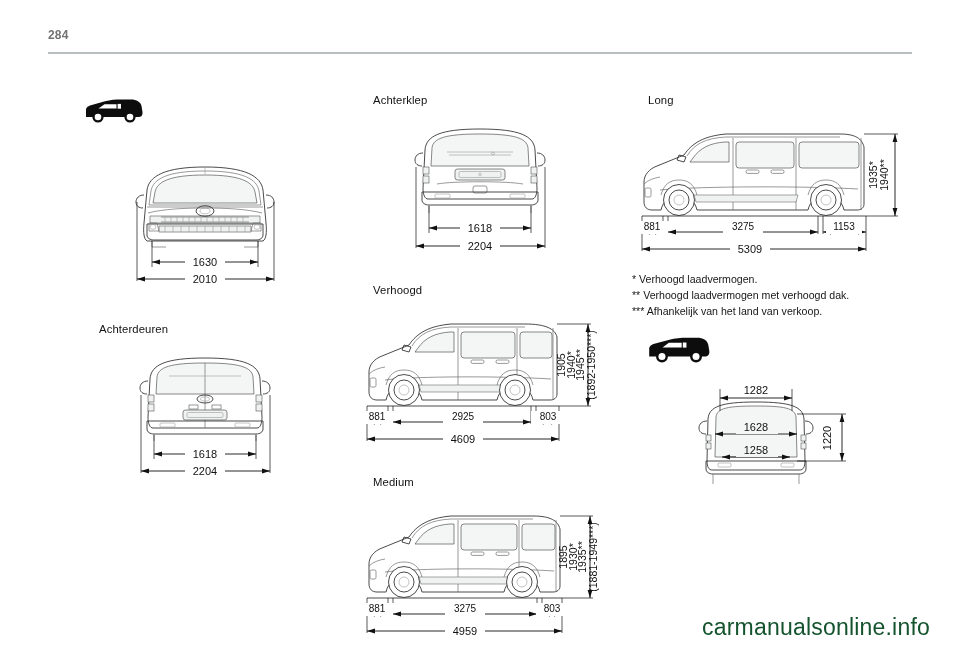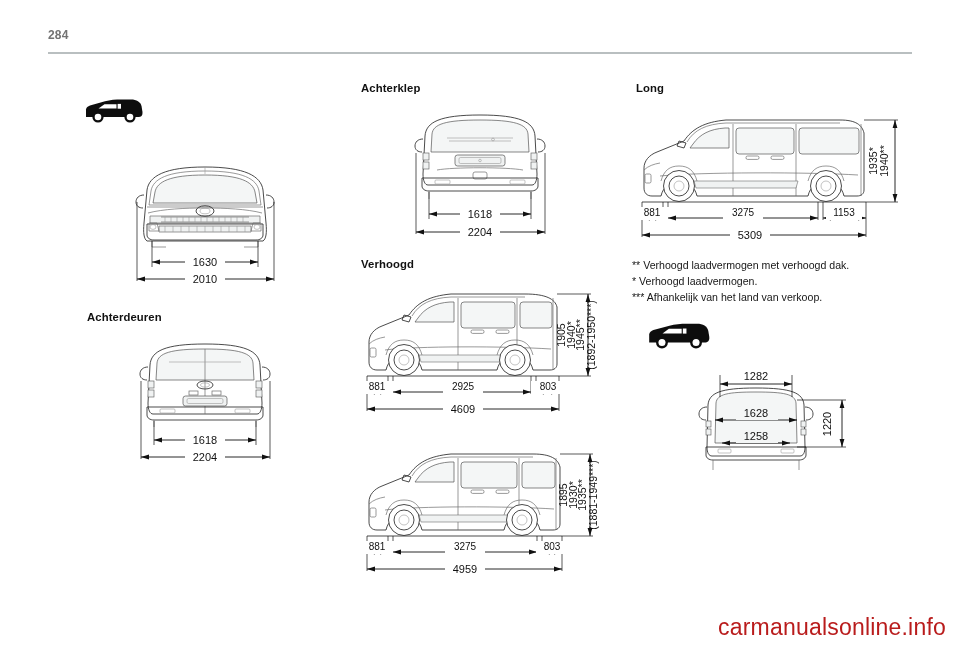--- a/index.html
+++ b/index.html
@@ -27,21 +27,21 @@
   .col3{left:632px;width:282px;}
 
   h1.title{
     margin:0 0 11px 0;font-size:21px;font-weight:normal;
     color:#5d6f6d;letter-spacing:.2px;line-height:1.15;
   }
   p.lede{
     margin:0;font-size:11.2px;line-height:1.38;color:#161616;
   }
   h2.sec{
-    margin:4px;font-size:11.3px;font-weight:bold;color:#111;letter-spacing:.1px;
+    margin:16px;font-size:11.3px;font-weight:normal;color:#111;letter-spacing:.1px;
   }
   .foot{font-size:10.6px;line-height:1.52;color:#161616;margin:0;}
 
   
   .van-glyph{display:block;}
 
   
   .fig{position:relative;}
   .fig svg{display:block;overflow:visible;}
 
@@ -58,22 +58,22 @@
   .ln-lt{fill:none;stroke:#6d6d6d;stroke-width:.7;}
   .ln-xlt{fill:none;stroke:#9a9a9a;stroke-width:.6;}
   .dim{fill:none;stroke:#111;stroke-width:.9;}
   .ext{fill:none;stroke:#111;stroke-width:.7;}
   .glass{fill:#f4f6f6;}
   .shade{fill:#f0f2f2;}
   .tire{fill:#ffffff;}
 
   
   .watermark{
-    position:absolute;right:14px;bottom:8px;
-    font-size:23px;color:#b91c1c;letter-spacing:.2px;
+    position:absolute;right:30px;bottom:8px;
+    font-size:23px;color:#14532d;letter-spacing:.2px;
     font-family:"Liberation Sans", sans-serif;
   }
 </style>
 </head>
 <body>
 
 <div class="page">
 
   <div class="page-num">284</div>
   <div class="header-rule"></div>
@@ -338,20 +338,21 @@
           <line class="dim" x1="12" y1="127" x2="204" y2="127"></line>
           <path d="M12 127 L20 124.6 L20 129.4 Z" fill="#111"></path>
           <path d="M204 127 L196 124.6 L196 129.4 Z" fill="#111"></path>
           <rect x="88" y="117" width="40" height="14" fill="#fff"></rect>
           <text class="dimtext" x="108" y="131" text-anchor="middle">4609</text>
         </g>
       </svg>
     </div>
 
     <div style="height:13px"></div>
+    <h2 class="sec">Medium</h2>
 
     <div class="fig" style="margin-top:12px;margin-left:-2px;">
       <svg width="264" height="135" viewBox="0 0 264 135">
         <path class="ln" d="M14 78 L14 60 C14 53 19 47 27 44 L54 33 C62 21 74 14 96 12 L178 12 C196 12 203 17 205 25 L205 82 C205 86 202 88 198 88 L185 88 C183 79 176 73 167 73 C158 73 151 79 149 88 L67 88 C65 79 58 73 49 73 C40 73 33 79 31 88 L22 88 C17 88 14 85 14 80 Z"></path>
         <path class="ln-lt" d="M57 34 C64 22 76 16 96 15 L178 15"></path>
         <path class="glass" d="M63 36 C70 26 80 21 95 20 L99 20 L99 40 L60 40 Z" stroke="#555" stroke-width=".7"></path>
         <rect class="glass" x="106" y="20" width="56" height="26" rx="3" stroke="#555" stroke-width=".7"></rect>
         <rect class="glass" x="167" y="20" width="33" height="26" rx="3" stroke="#555" stroke-width=".7"></rect>
         <line class="ln-lt" x1="103" y1="16" x2="103" y2="88"></line>
         <line class="ln-lt" x1="164" y1="16" x2="164" y2="88"></line>
@@ -497,22 +498,22 @@
           <line class="dim" x1="12" y1="127" x2="236" y2="127"></line>
           <path d="M12 127 L20 124.6 L20 129.4 Z" fill="#111"></path>
           <path d="M236 127 L228 124.6 L228 129.4 Z" fill="#111"></path>
           <rect x="100" y="117" width="40" height="14" fill="#fff"></rect>
           <text class="dimtext" x="120" y="131" text-anchor="middle">5309</text>
         </g>
       </svg>
     </div>
 
     <div style="height:14px"></div>
+    <p class="foot">* Verhoogd laadvermogen.</p>
     <p class="foot">** Verhoogd laadvermogen met verhoogd dak.</p>
-    <p class="foot">* Verhoogd laadvermogen.</p>
     <p class="foot">*** Afhankelijk van het land van verkoop.</p>
 
     <div style="height:14px"></div>
     <svg class="van-glyph" width="66" height="32" viewBox="0 0 62 30" style="margin-left:14px;">
       <path d="M3 22 L3 14.5 C3 12.6 5 11 7 10.4 L22 6.2 C27 4.8 33 4.4 38 4.4 L48 4.4 C53.5 4.4 57.5 6.8 58.5 11 L59.4 16.5 C59.8 19.2 59 22 56 22 Z" fill="#0d0d0d"></path>
       <path d="M21.5 9.2 L33.5 9.2 L33.5 13.6 L15.5 13.6 Z" fill="#ffffff"></path>
       <rect x="34.6" y="8.9" width="3.4" height="4.8" fill="#ffffff"></rect>
       <circle cx="15" cy="22" r="5.6" fill="#0d0d0d"></circle>
       <circle cx="15" cy="22" r="3.3" fill="#ffffff"></circle>
       <circle cx="47" cy="22" r="5.6" fill="#0d0d0d"></circle>

